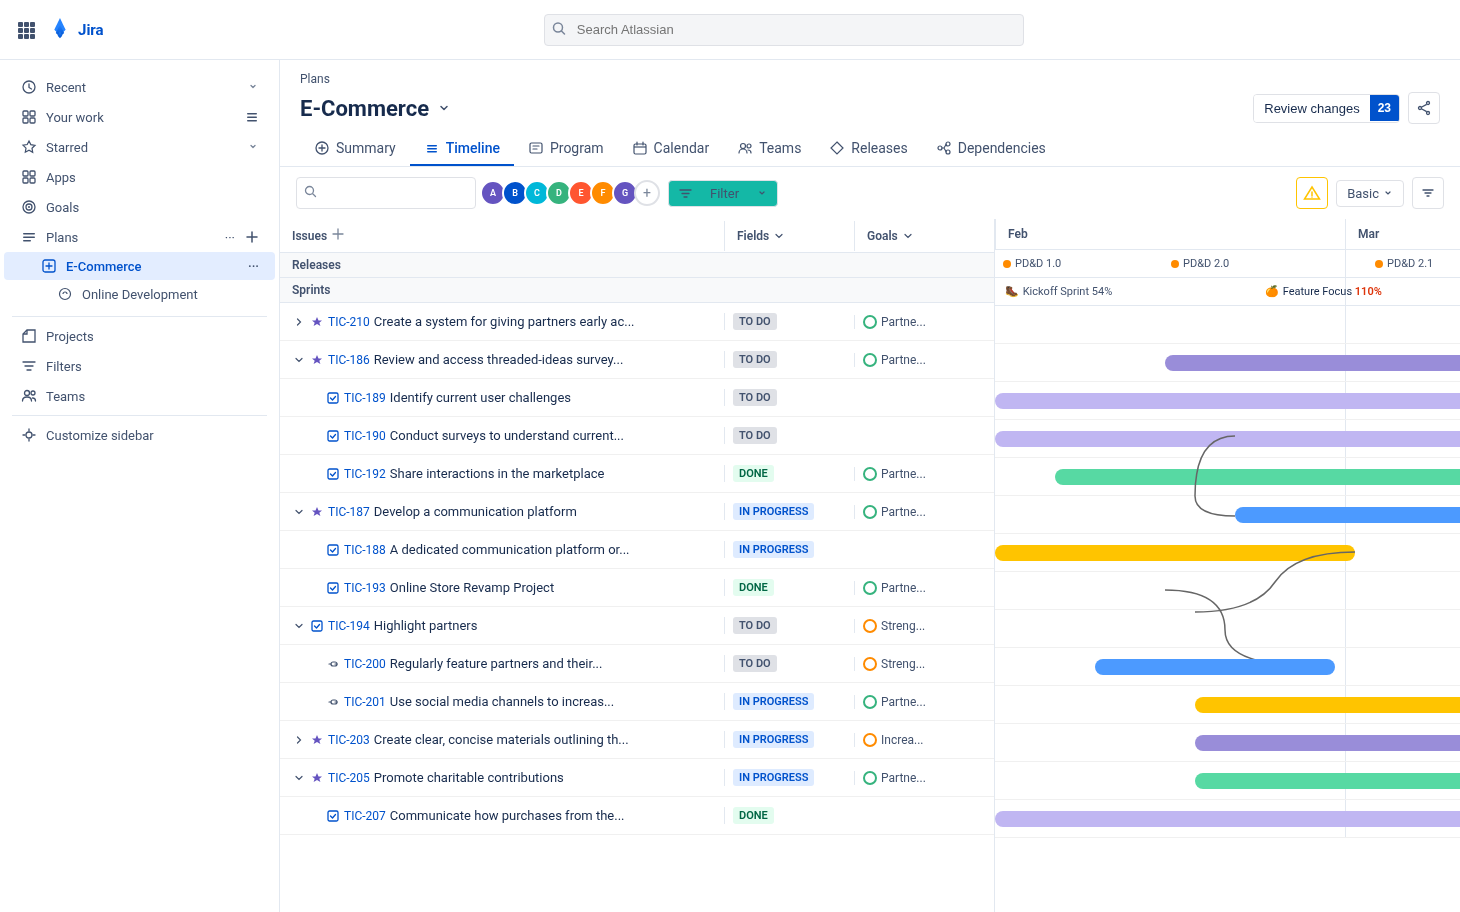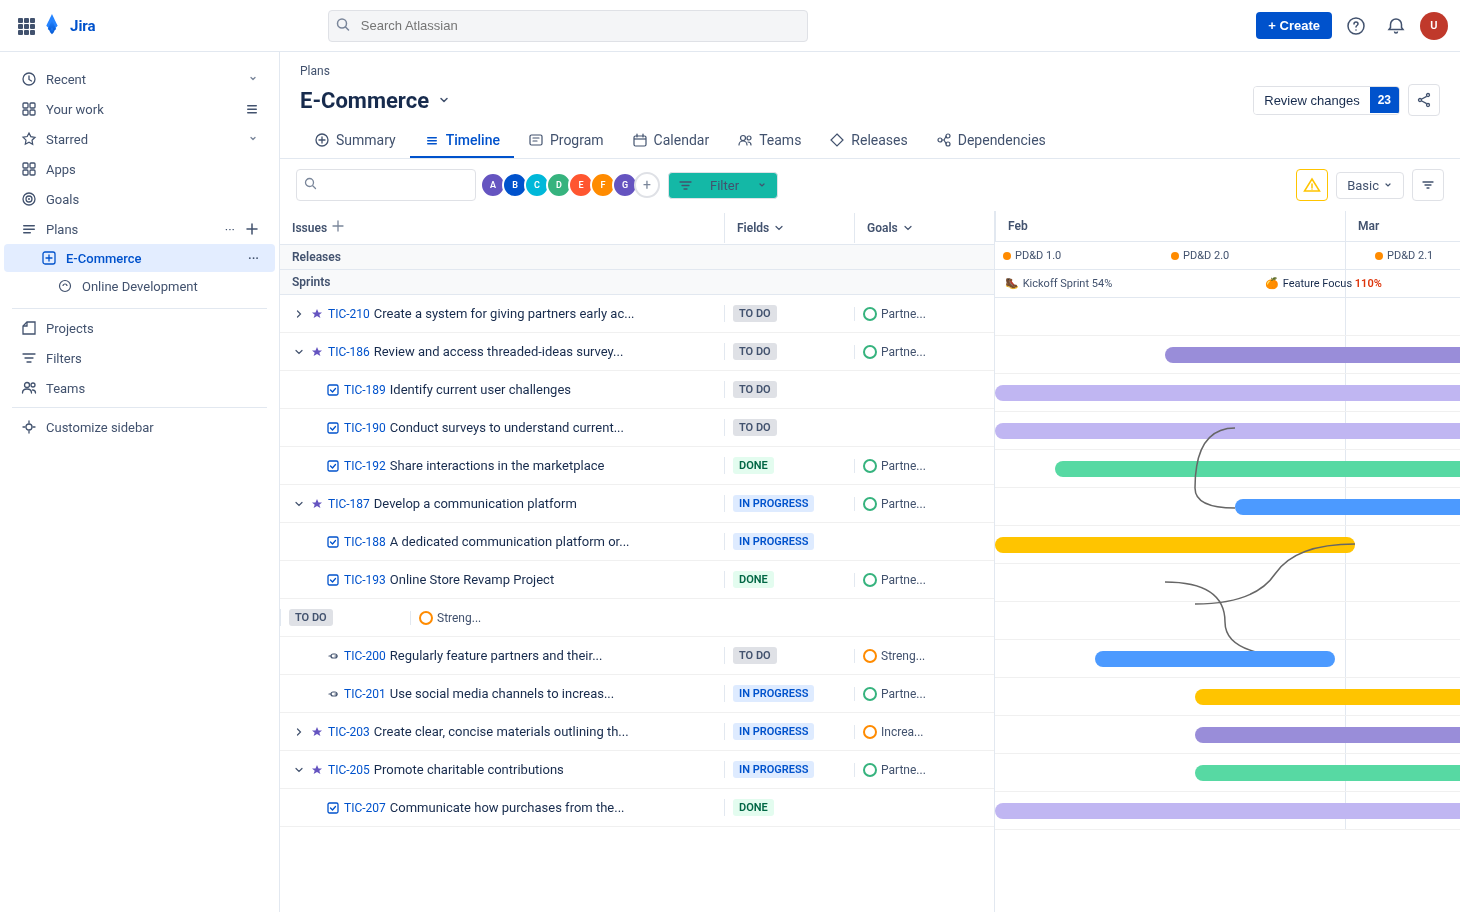--- a/index.html
+++ b/index.html
@@ -1,19 +1,19 @@
 <!DOCTYPE html>
 <html><head>
   <meta charset="utf-8">
   <style>
     * { box-sizing: border-box; margin: 0; padding: 0; }
     body { font-family: -apple-system, BlinkMacSystemFont, 'Segoe UI', Roboto, sans-serif; font-size: 13px; color: #172b4d; background: #fff; display: flex; flex-direction: column; height: 912px; overflow: hidden; }
 
     
-    .topnav { height: 52px; background: #fff; border-bottom: 1px solid #e2e8f0; display: flex; align-items: center; padding: 0 12px; gap: 0; flex-shrink: 0; }
+    .topnav { height: 60px; background: #fff; border-bottom: 1px solid #e2e8f0; display: flex; align-items: center; padding: 0 12px; gap: 8px; flex-shrink: 0; }
     .topnav-grid-icon { width: 28px; height: 28px; display: flex; align-items: center; justify-content: center; cursor: pointer; color: #42526e; }
     .topnav-logo { display: flex; align-items: center; gap: 6px; font-weight: 700; font-size: 15px; color: #0052cc; margin-right: 8px; }
     .topnav-logo svg { width: 24px; height: 24px; }
     .topnav-search { flex: 1; max-width: 480px; margin: 0 auto; position: relative; }
     .topnav-search input { width: 100%; height: 32px; border: 1px solid #dfe1e6; border-radius: 4px; padding: 0 12px 0 32px; font-size: 13px; color: #42526e; background: #f4f5f7; outline: none; }
     .topnav-search-icon { position: absolute; left: 8px; top: 50%; transform: translateY(-50%); color: #7a869a; }
     .topnav-right { display: flex; align-items: center; gap: 8px; margin-left: auto; }
     .topnav-create-btn { background: #0052cc; color: #fff; border: none; border-radius: 4px; padding: 6px 12px; font-size: 13px; font-weight: 600; cursor: pointer; display: flex; align-items: center; gap: 4px; }
     .topnav-icon-btn { width: 32px; height: 32px; border-radius: 50%; display: flex; align-items: center; justify-content: center; cursor: pointer; color: #42526e; background: none; border: none; }
     .avatar { width: 28px; height: 28px; border-radius: 50%; background: #c0392b; display: flex; align-items: center; justify-content: center; color: white; font-size: 11px; font-weight: 600; cursor: pointer; overflow: hidden; }
@@ -130,37 +130,20 @@
   </div>
   <div class="topnav-search">
     <span class="topnav-search-icon">
       <svg width="14" height="14" viewBox="0 0 14 14" fill="none">
           <circle cx="6" cy="6" r="4.5" stroke="#7a869a" stroke-width="1.5"></circle>
           <path d="M9.5 9.5L12.5 12.5" stroke="#7a869a" stroke-width="1.5" stroke-linecap="round"></path>
         </svg>
     </span>
     <input type="text" placeholder="Search Atlassian" style="">
   </div>
-  <div class="topnav-right">
-    <button class="topnav-create-btn">+ Create</button>
-    <button class="topnav-icon-btn">
-      <svg width="18" height="18" viewBox="0 0 18 18" fill="none">
-          <circle cx="9" cy="9" r="8" stroke="#42526e" stroke-width="1.5"></circle>
-          <path d="M7 7c0-1.1.9-2 2-2s2 .9 2 2c0 1.5-2 1.5-2 3" stroke="#42526e" stroke-width="1.5" stroke-linecap="round"></path>
-          <circle cx="9" cy="13" r="0.8" fill="#42526e"></circle>
-        </svg>
-    </button>
-    <button class="topnav-icon-btn">
-      <svg width="18" height="18" viewBox="0 0 18 18" fill="none">
-          <path d="M9 2a5.5 5.5 0 0 0-5.5 5.5v3L2 12.5h14L14.5 10.5v-3A5.5 5.5 0 0 0 9 2Z" stroke="#42526e" stroke-width="1.5"></path>
-          <path d="M7.5 14.5a1.5 1.5 0 0 0 3 0" stroke="#42526e" stroke-width="1.5"></path>
-        </svg>
-    </button>
-    <div class="avatar" style="background: #c0392b;">U</div>
-  </div>
 </nav>
 
 <div class="main-layout">
 
   <aside class="sidebar">
     <div class="sidebar-section">
       <div class="sidebar-item">
         <span class="sidebar-item-icon">
           <svg width="16" height="16" viewBox="0 0 16 16" fill="none">
               <circle cx="8" cy="8" r="6" stroke="#42526e" stroke-width="1.3"></circle>
@@ -653,20 +636,35 @@
             <div class="field-cell">
               <span class="badge badge-done">DONE</span>
             </div>
             <div class="goal-cell">
               <span class="goal-circle"></span>
               <span class="goal-text">Partne...</span>
             </div>
           </div>
 
           <div class="issue-row">
+            <div class="issue-cell">
+              <span class="chevron">
+                <svg width="12" height="12" viewBox="0 0 12 12" fill="none">
+                    <path d="M3 4.5L6 7.5L9 4.5" stroke="#42526e" stroke-width="1.2" stroke-linecap="round"></path>
+                  </svg>
+              </span>
+              <span class="issue-type-icon">
+                <svg width="12" height="12" viewBox="0 0 12 12" fill="none">
+                    <rect x="1" y="1" width="10" height="10" rx="1.5" stroke="#0052cc" stroke-width="1.3"></rect>
+                    <path d="M3.5 6L5.5 8L8.5 4.5" stroke="#0052cc" stroke-width="1.3" stroke-linecap="round" stroke-linejoin="round"></path>
+                  </svg>
+              </span>
+              <span class="issue-id">TIC-194</span>
+              <span class="issue-text">Highlight partners</span>
+            </div>
             <div class="field-cell">
               <span class="badge badge-todo">TO DO</span>
             </div>
             <div class="goal-cell">
               <span class="goal-circle goal-circle-orange"></span>
               <span class="goal-text">Streng...</span>
             </div>
           </div>
 
           <div class="issue-row">

